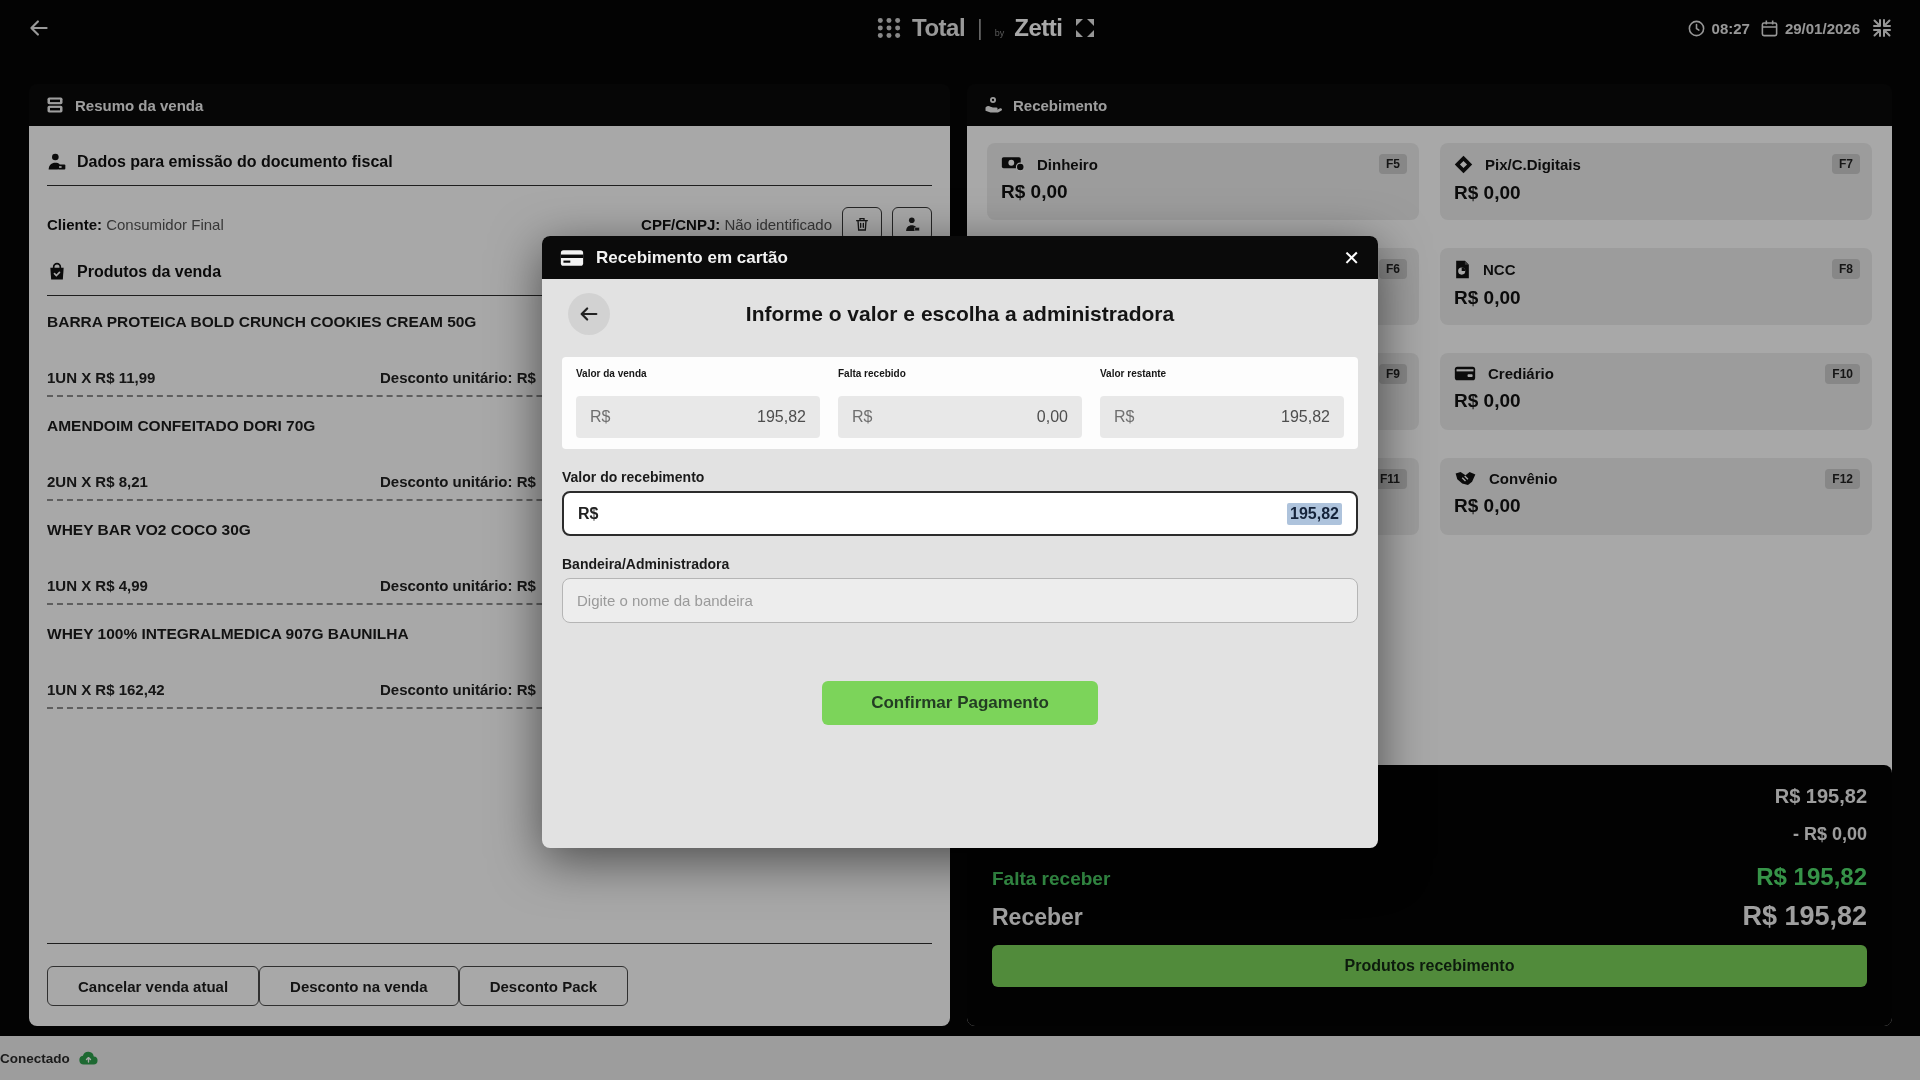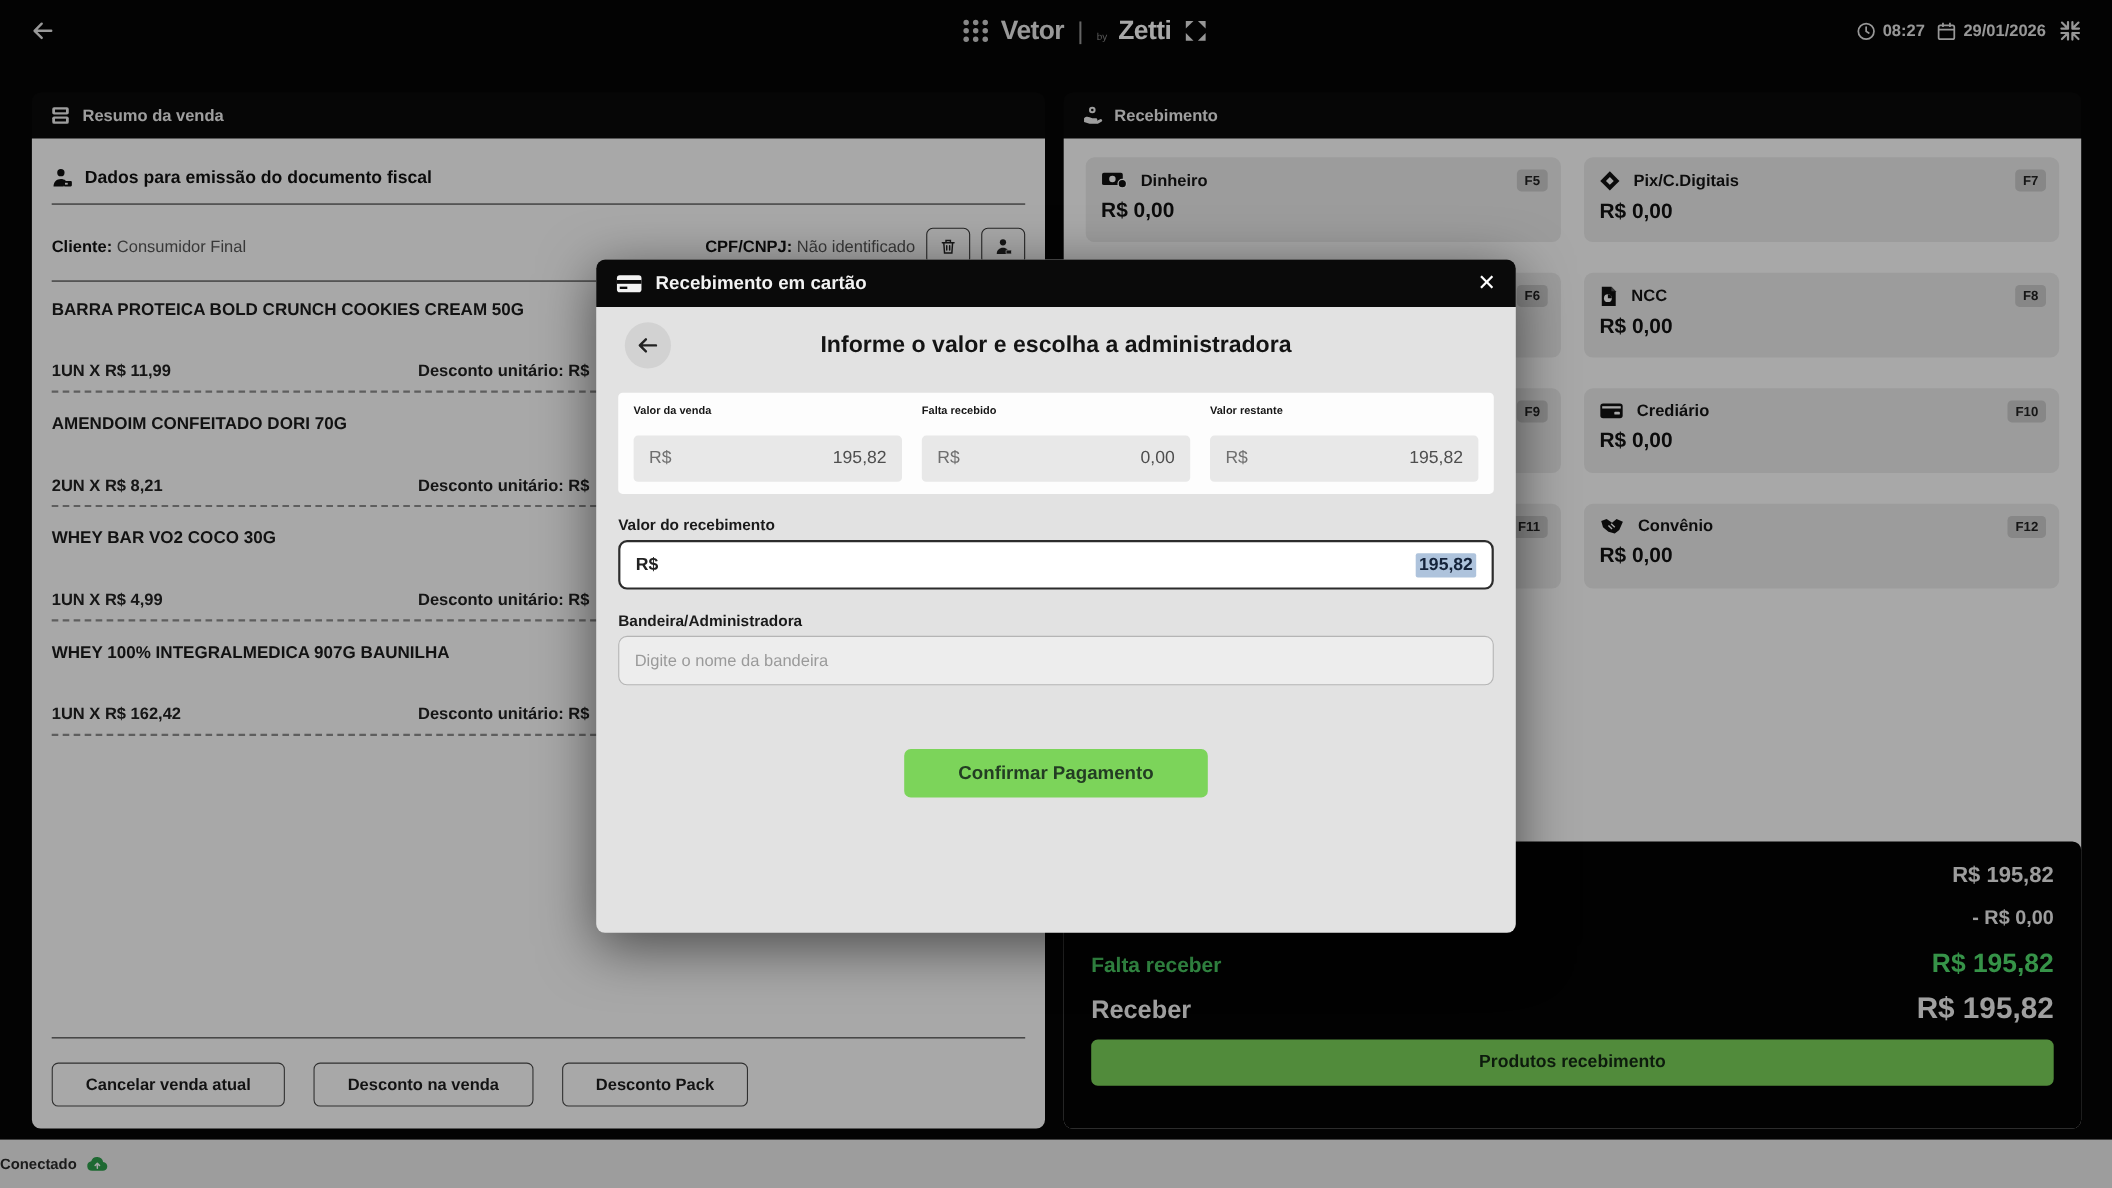--- a/index.html
+++ b/index.html
@@ -35,21 +35,21 @@
               display:flex; align-items:center; justify-content:center; cursor:pointer; }
 
   .prod-block { position:relative; height:104px; margin-top:0; }
   .prod-name { position:absolute; top:0; left:0; font-size:15.5px; font-weight:600; color:#1c1c1c; }
   .prod-qty { position:absolute; top:56px; left:0; font-size:15px; font-weight:bold; color:#222; }
   .prod-disc { position:absolute; top:56px; left:333px; font-size:15px; font-weight:bold; color:#222; white-space:nowrap; }
   .prod-dash { position:absolute; top:82px; left:0; right:0; border-bottom:2px dashed #8f8f8f; }
 
   .left-footer { position:absolute; left:18px; right:18px; bottom:20px; }
   .left-footer .hr2 { border-bottom:1.5px solid #2e2e2e; margin-bottom:22px; }
-  .btn-row { display:flex; gap:26px; }
+  .btn-row { display:flex; }
   .ghost-btn { height:40px; padding:0 30px; border:1.5px solid #4a4a4a; border-radius:6px; background:transparent;
                font-weight:bold; font-size:15px; color:#1e1e1e; display:flex; align-items:center; cursor:pointer;
                font-family:"Liberation Sans", sans-serif; }
 
   .right-panel { position:absolute; left:967px; top:84px; width:925px; height:942px; }
   .right-body { background:#fff; height:900px; border-radius:0 0 8px 8px; padding:17px 20px; }
   .pay-grid { display:grid; grid-template-columns:1fr 1fr; column-gap:21px; row-gap:28px; }
   .pay-card { position:relative; height:77px; background:#ededed; border-radius:8px; padding:12px 14px; cursor:pointer; }
   .pay-top { display:flex; align-items:center; gap:12px; font-weight:bold; font-size:15px; color:#151515; }
   .pay-val { margin-top:8px; font-weight:bold; font-size:19px; color:#111; }
@@ -129,21 +129,21 @@
             <circle cx="12" cy="5" r="2.3"></circle>
             <circle cx="20" cy="5" r="2.3"></circle>
           <circle cx="4" cy="12" r="2.3"></circle>
             <circle cx="12" cy="12" r="2.3"></circle>
             <circle cx="20" cy="12" r="2.3"></circle>
           <circle cx="4" cy="19" r="2.3"></circle>
             <circle cx="12" cy="19" r="2.3"></circle>
             <circle cx="20" cy="19" r="2.3"></circle>
         </svg>
       </span>
-      <span class="brand-name">Vetor</span>
+      <span class="brand-name">Total</span>
       <span class="brand-sep">|</span>
       <span class="brand-by">by</span>
       <span class="brand-name" style="color:#fff">Zetti</span>
       <span>
         <svg width="24" height="24" viewBox="0 0 24 24" fill="#e6e6e6">
           <path d="M3 3h7L3 10z"></path>
             <path d="M21 3v7l-7-7z"></path>
             <path d="M3 21v-7l7 7z"></path>
             <path d="M21 21h-7l7-7z"></path>
         </svg>
@@ -221,20 +221,30 @@
               <svg width="17" height="17" viewBox="0 0 24 24" fill="#222">
                   <circle cx="11" cy="6" r="4"></circle>
                   <path d="M3 21c0-5 3.5-8 8-8s8 3 8 8z"></path>
                   <rect x="15" y="16" width="7" height="5" rx="1" fill="#222" stroke="#fff" stroke-width="1"></rect>
                 </svg>
             </span>
           </button>
         </span>
       </div>
 
+      <div class="sec-title" style="margin-top:20px">
+        <span>
+          <svg width="20" height="20" viewBox="0 0 24 24" fill="#111">
+              <path d="M4 7h16l-1 14H5z"></path>
+              <path d="M8 9V6a4 4 0 0 1 8 0v3" stroke="#111" stroke-width="2" fill="none"></path>
+              <path d="M9 14l2.2 2.2L15 12.5" stroke="#fff" stroke-width="2" fill="none" stroke-linecap="round"></path>
+            </svg>
+        </span>
+        <span>Produtos da venda</span>
+      </div>
       <div class="hr"></div>
 
       <div style="margin-top:17px">
         <div class="prod-block">
           <span class="prod-name">BARRA PROTEICA BOLD CRUNCH COOKIES CREAM 50G</span>
           <span class="prod-qty">1UN X R$ 11,99</span>
           <span class="prod-disc">Desconto unitário: R$</span>
           <span class="prod-dash"></span>
         </div>
         <div class="prod-block">

